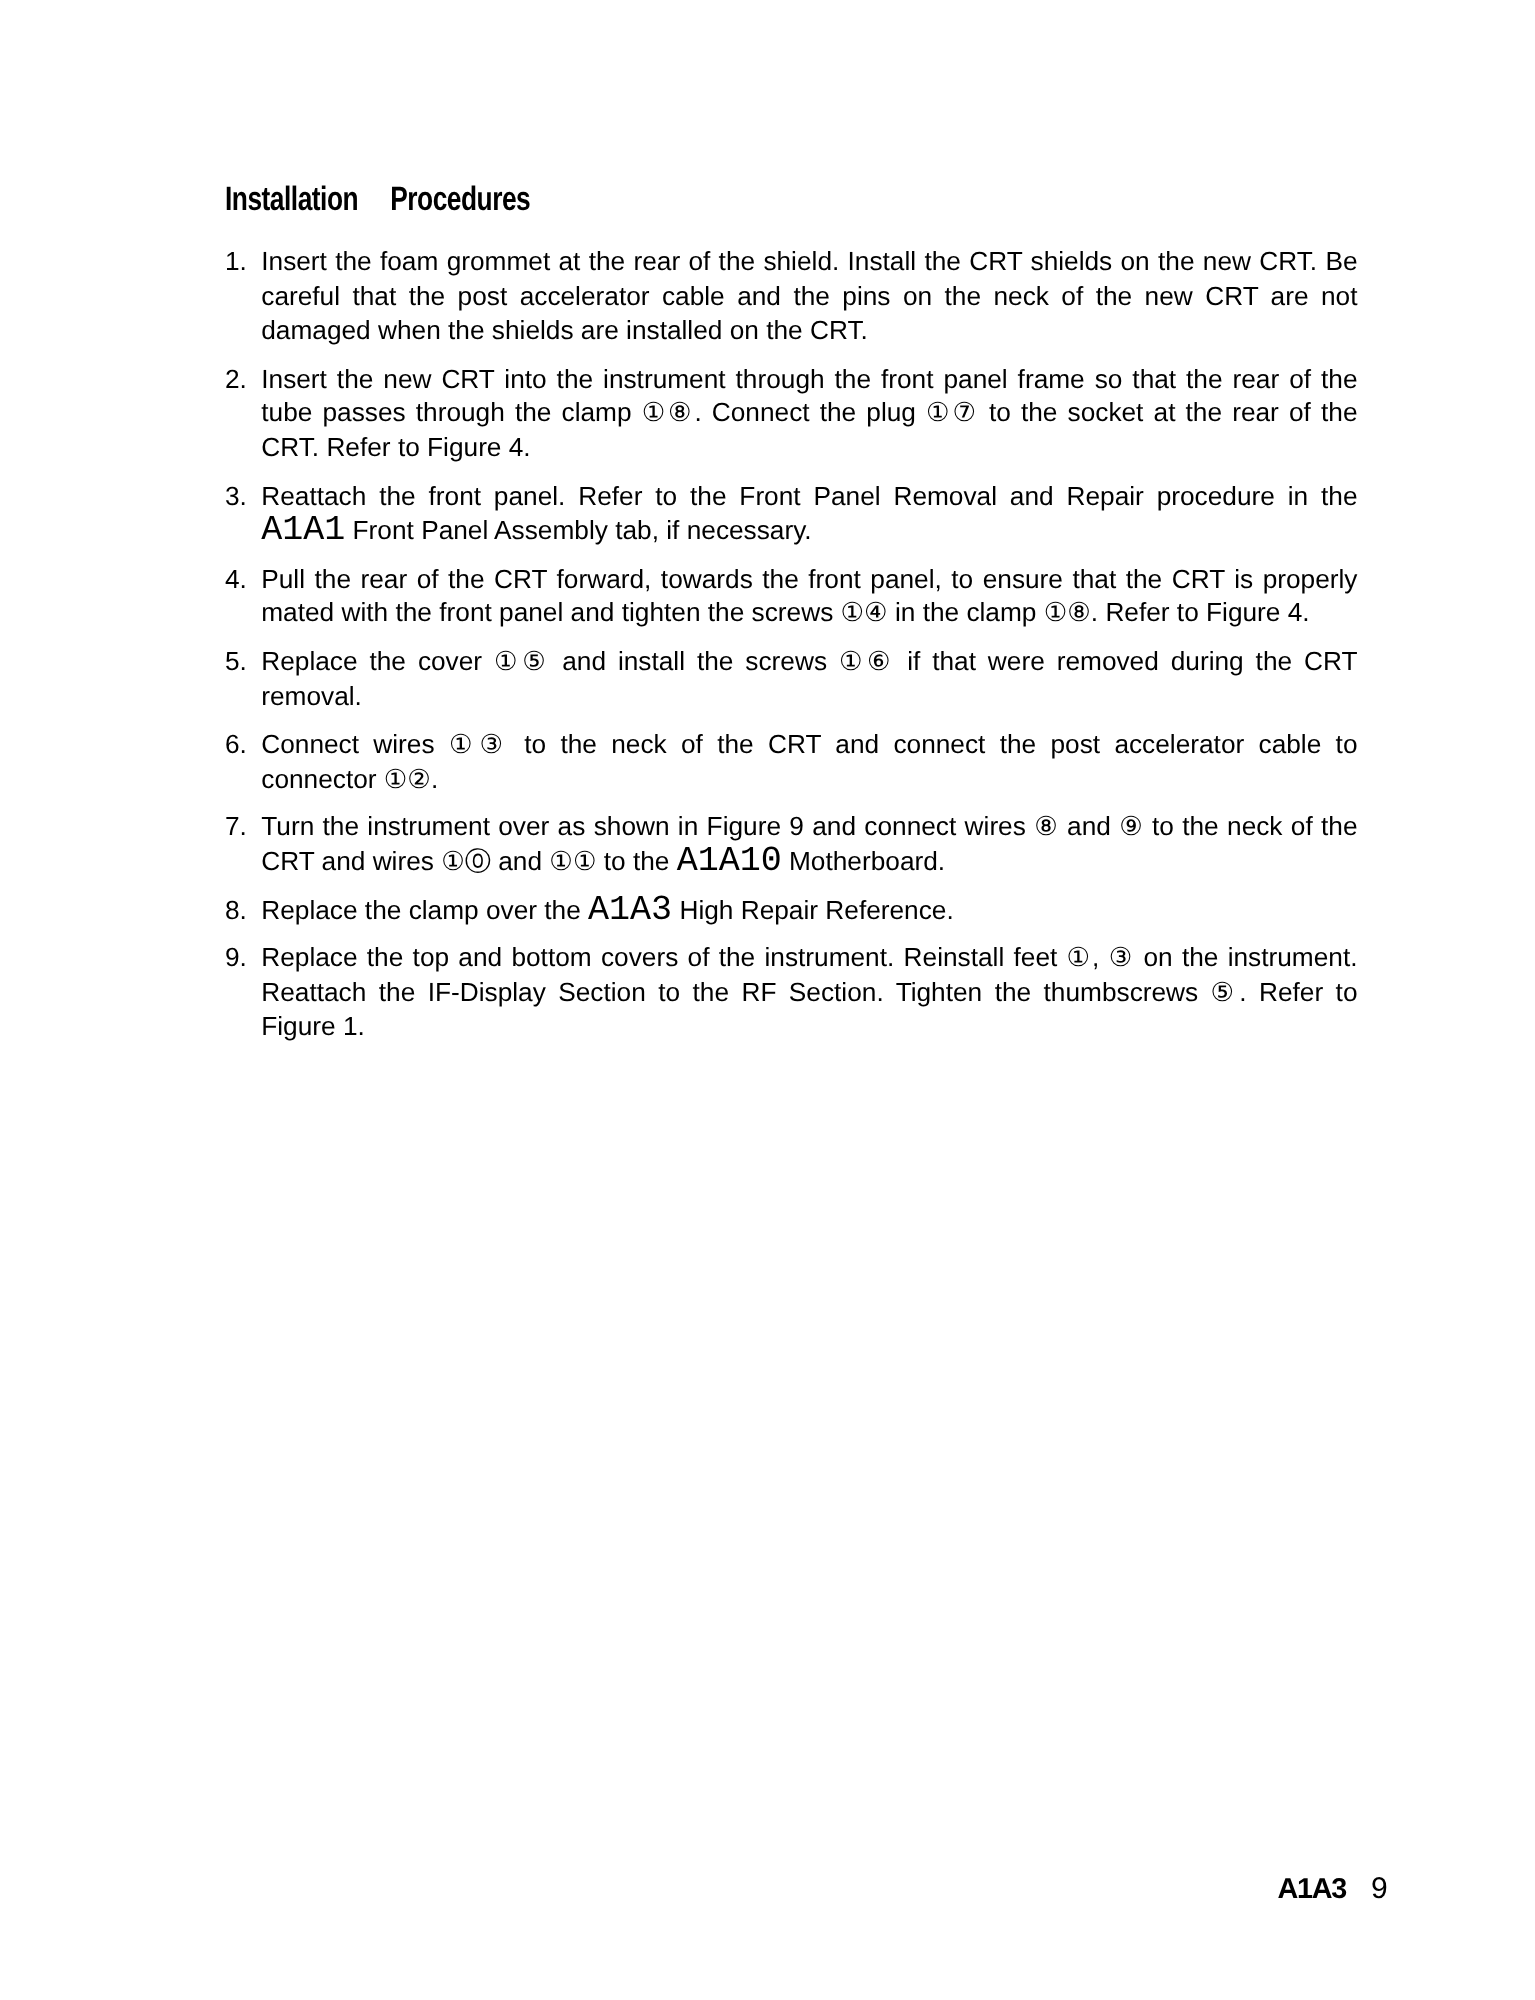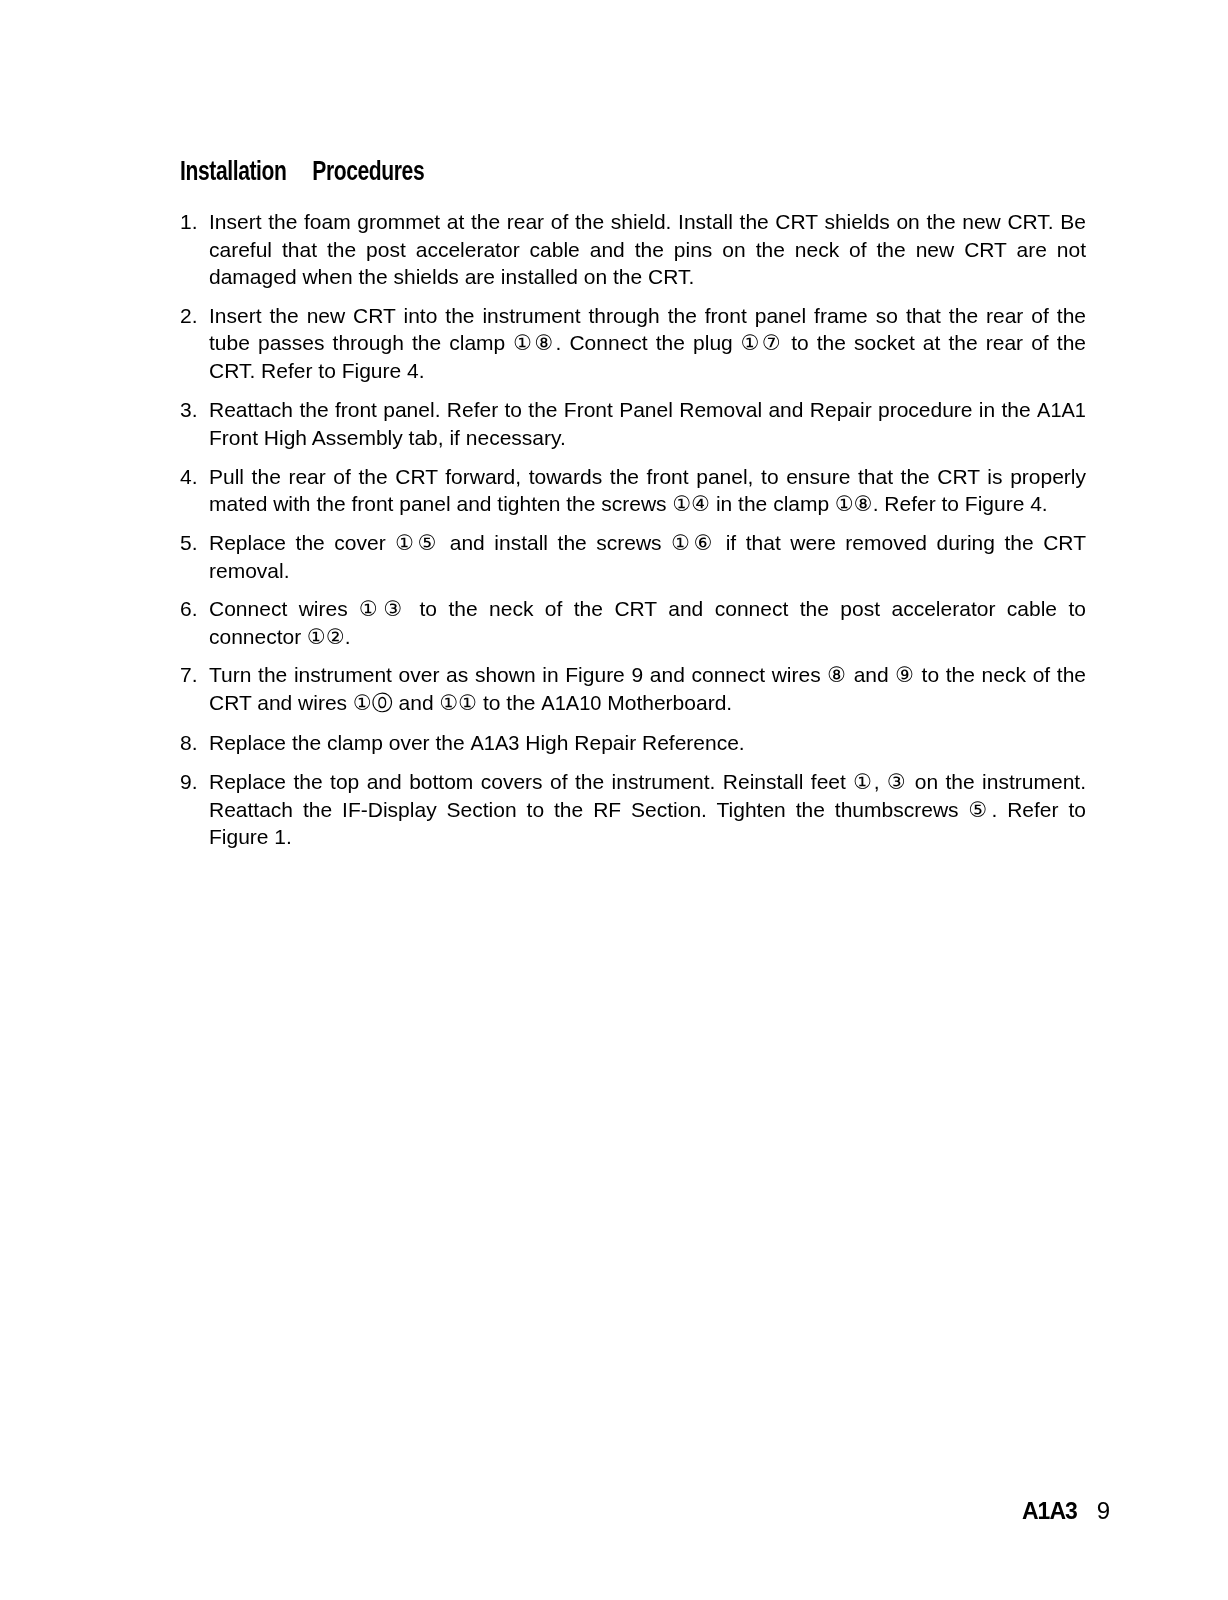--- a/index.html
+++ b/index.html
@@ -16,21 +16,21 @@
     overflow: hidden;
     font-family: "Liberation Sans", "DejaVu Sans", sans-serif;
   }
   .content {
     position: absolute;
     left: 180px;
     top: 140px;
     width: 906px;
   }
   h1.doc-title {
-    margin: 16px 0 22px 0;
+    margin: 4px 0 22px 0;
     font-size: 27px;
     line-height: 30px;
     font-weight: bold;
     white-space: nowrap;
     text-decoration: underline;
   }
   h1.doc-title .squeeze {
     display: inline-block;
     transform: scaleX(0.78);
     transform-origin: 0 50%;
@@ -47,22 +47,22 @@
   }
   .step-num {
     flex: 0 0 29px;
     text-align: left;
   }
   .step-text {
     flex: 1 1 auto;
     text-align: justify;
   }
   .serif {
-    font-family: Liberation Sans, sans-serif;
-    font-size: 20px;
+    font-family: Liberation Mono, monospace;
+    font-size: 28px;
   }
   .footer {
     position: absolute;
     left: 1022px;
     top: 1498px;
     font-size: 24px;
     line-height: 25px;
     white-space: nowrap;
   }
   .footer .section {
@@ -85,21 +85,21 @@
         <div class="step">
           <span class="step-num">1.</span>
           <span class="step-text"><span>Insert the foam grommet at the rear of the shield. Install the CRT shields on the new CRT. Be careful that the post accelerator cable and the pins on the neck of the new CRT are not damaged when the shields are installed on the CRT.</span></span>
         </div>
         <div class="step">
           <span class="step-num">2.</span>
           <span class="step-text"><span>Insert the new CRT into the instrument through the front panel frame so that the rear of the tube passes through the clamp ①⑧. Connect the plug ①⑦ to the socket at the rear of the CRT. Refer to Figure 4.</span></span>
         </div>
         <div class="step">
           <span class="step-num">3.</span>
-          <span class="step-text"><span>Reattach the front panel. Refer to the Front Panel Removal and Repair procedure in the </span><span class="serif">A1A1</span><span> Front High Assembly tab, if necessary.</span></span>
+          <span class="step-text"><span>Reattach the front panel. Refer to the Front Panel Removal and Repair procedure in the </span><span class="serif">A1A1</span><span> Front Panel Assembly tab, if necessary.</span></span>
         </div>
         <div class="step">
           <span class="step-num">4.</span>
           <span class="step-text"><span>Pull the rear of the CRT forward, towards the front panel, to ensure that the CRT is properly mated with the front panel and tighten the screws ①④ in the clamp ①⑧. Refer to Figure 4.</span></span>
         </div>
         <div class="step">
           <span class="step-num">5.</span>
           <span class="step-text"><span>Replace the cover ①⑤ and install the screws ①⑥ if that were removed during the CRT removal.</span></span>
         </div>
         <div class="step">

